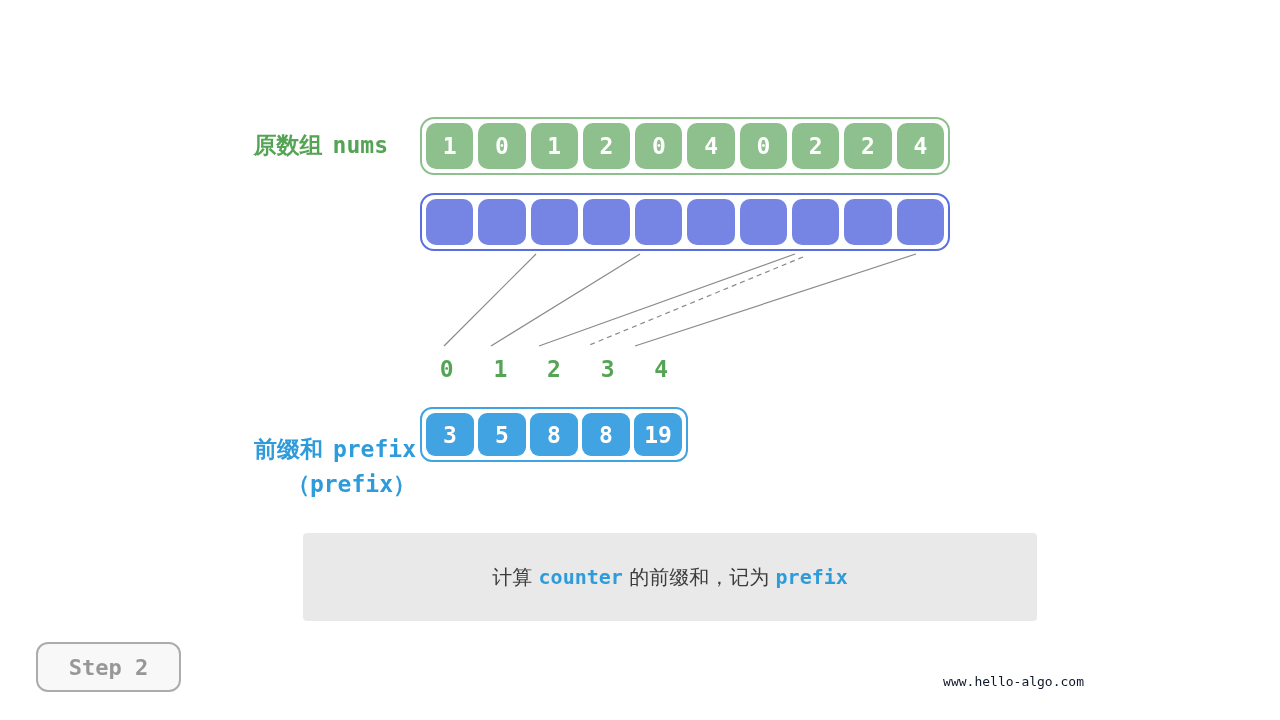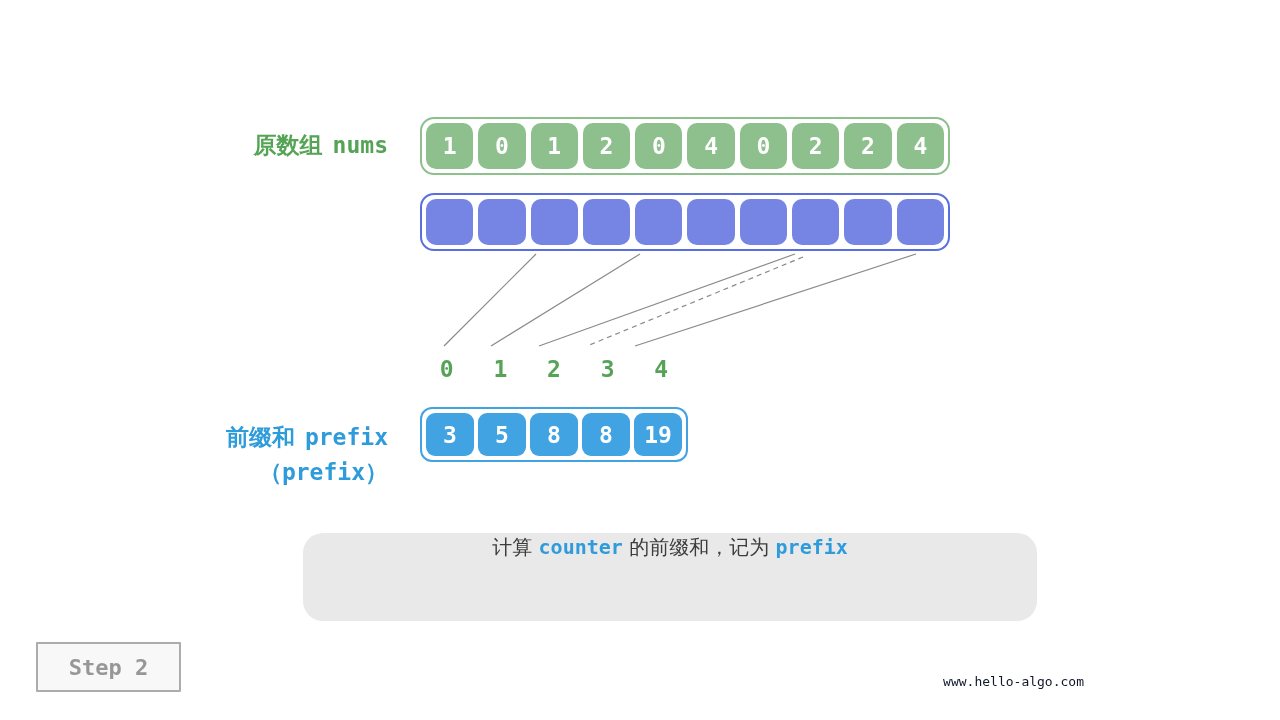--- a/index.html
+++ b/index.html
@@ -43,35 +43,35 @@
     flex:1; text-align:center; font-family:"DejaVu Sans Mono", monospace;
     font-weight:bold; font-size:23px; color:#55A455; background:none; border-radius:0;
   }
 
   
   .connector-svg { position:absolute; left:0; top:0; width:1280px; height:720px; pointer-events:none; }
 
   
   .caption {
     position:absolute; left:303px; top:533px; width:734px; height:88px; box-sizing:border-box;
-    background:#E9E9E9; border-radius:20px;
-    display:flex; flex-direction:column; align-items:center; justify-content:flex-start; gap:6px;
+    background:#E9E9E9; border-radius:4px;
+    display:flex; flex-direction:column; align-items:center; justify-content:center; gap:6px;
     font-size:20px; color:#3C3C3C;
   }
   .caption-line { white-space:pre; line-height:28px; }
   .seg-plain  { }
   .seg-code-plain  { font-family:"DejaVu Sans Mono", monospace; }
   .seg-code-blue   { font-family:"DejaVu Sans Mono", monospace; font-weight:bold; color:#2E9BDB; }
   .seg-code-green  { font-family:"DejaVu Sans Mono", monospace; font-weight:bold; color:#4EA44E; }
   .seg-code-indigo { font-family:"DejaVu Sans Mono", monospace; font-weight:bold; color:#3A4ED6; }
 
   
   .step-badge {
     position:absolute; left:36px; top:642px; width:145px; height:50px; box-sizing:border-box;
-    border:2px solid #ACACAC; border-radius:1px; background:#F8F8F8;
+    border:2px solid #ACACAC; border-radius:12px; background:#F8F8F8;
     display:flex; align-items:center; justify-content:center;
     font-family:"DejaVu Sans Mono", monospace; font-weight:bold; font-size:22px; color:#979797;
   }
 
   
   .watermark {
     position:absolute; right:36px; top:674px;
     font-family:"DejaVu Sans Mono", monospace; font-size:13px; color:#0f172a;
   }
 </style>
@@ -116,21 +116,21 @@
     </svg>
 
   <div class="num-row">
       <div class="num-slot">0</div>
       <div class="num-slot">1</div>
       <div class="num-slot">2</div>
       <div class="num-slot">3</div>
       <div class="num-slot">4</div>
     </div>
 
-  <div class="row-label blue-text prefix-label" style="top:420px;">
+  <div class="row-label blue-text prefix-label" style="top:432px;padding-left:28px;">
     <div><span>前缀和</span><span class="code">prefix</span></div>
     <div class="code2">（prefix）</div>
   </div>
   <div class="array-box prefix-box">
       <div class="cell blue-cell">3</div>
       <div class="cell blue-cell">5</div>
       <div class="cell blue-cell">8</div>
       <div class="cell blue-cell">8</div>
       <div class="cell blue-cell">19</div>
     </div>

